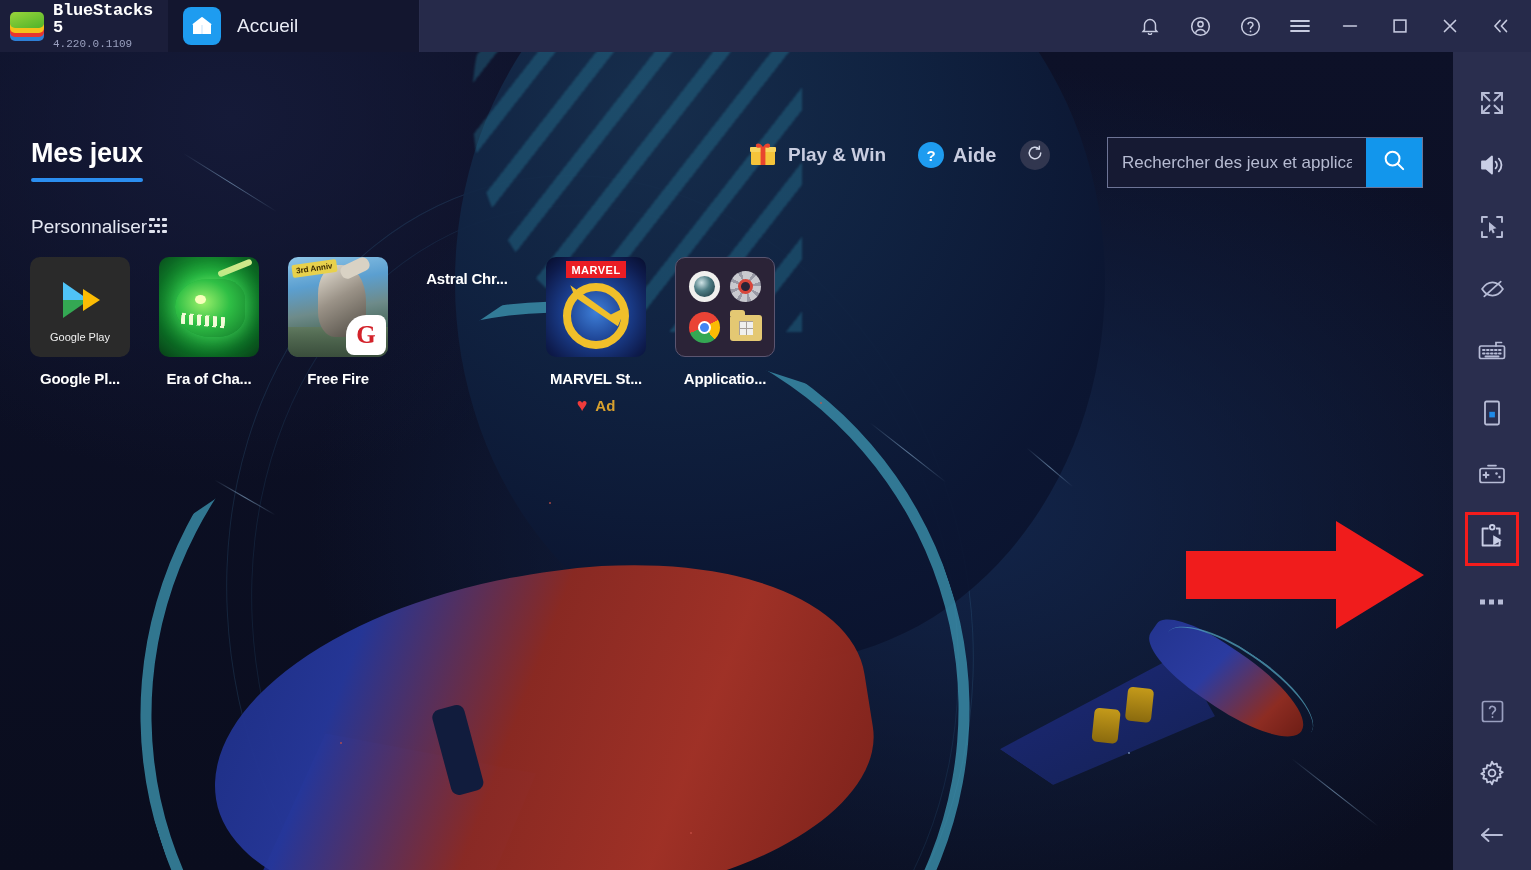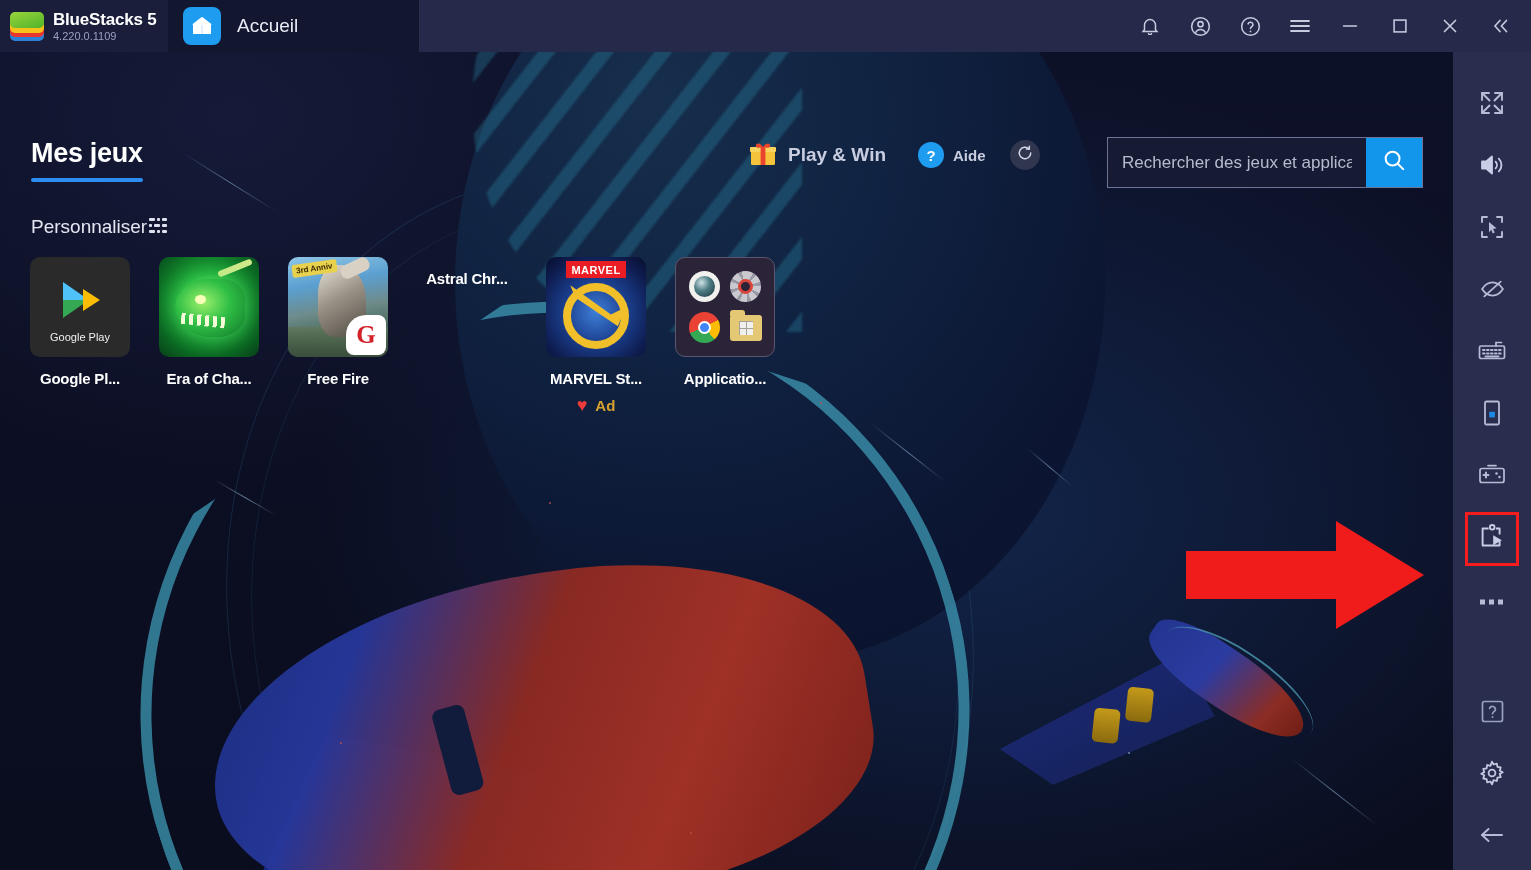--- a/index.html
+++ b/index.html
@@ -30,21 +30,21 @@
     padding-left: 10px; gap: 9px;
   }
   .bs-logo { width: 34px; height: 32px; position: relative; flex: 0 0 auto; }
   .bs-logo .layer {
     position: absolute; left: 0; width: 34px; height: 13px; border-radius: 5px;
   }
   .bs-logo .l-blue   { top: 18px; background: #2e7fd6; }
   .bs-logo .l-red    { top: 14px; background: #e8352f; }
   .bs-logo .l-yellow { top: 10px; background: #f5c11a; }
   .bs-logo .l-green  { top: 2px;  background: linear-gradient(160deg,#9ad43b 0%,#4fb32a 100%); height: 16px; }
-  .brand-txt { display: flex; flex-direction: column; justify-content: flex-end; line-height: 1; }
+  .brand-txt { display: flex; flex-direction: column; justify-content: flex-end; line-height: 1; font-family: Liberation Mono, monospace; }
   .brand-name { color: #fff; font-size: 17px; font-weight: bold; letter-spacing: -0.2px; }
   .brand-ver  { color: #9aa0bf; font-size: 11px; margin-top: 3px; }
 
   .tab {
     width: 252px; height: 52px;
     background: #13162f;
     display: flex; align-items: center; gap: 16px;
     padding-left: 15px;
     border-right: 1px solid #2a2e4e;
   }
@@ -209,21 +209,21 @@
     display: flex; align-items: center; gap: 0px;
   }
   .pw { display: flex; align-items: center; gap: 10px; cursor: pointer; margin-right: 32px;}
   .pw-label { color: #c9cde0; font-size: 19px; font-weight: bold; }
   .aide { display: flex; align-items: center; gap: 9px; cursor: pointer; margin-right: 24px;}
   .aide-badge {
     width: 26px; height: 26px; border-radius: 50%; background: #1e9cf0;
     color: #fff; font-size: 15px; font-weight: bold;
     display: flex; align-items: center; justify-content: center;
   }
-  .aide-label { color: #c9cde0; font-size: 15px; font-weight: bold; }
+  .aide-label { color: #c9cde0; font-size: 20px; font-weight: bold; }
   .refresh {
     width: 30px; height: 30px; border-radius: 50%;
     background: #31364f;
     display: flex; align-items: center; justify-content: center; cursor: pointer;
   }
   .searchbox {
     position: absolute; left: 1107px; top: 85px;
     width: 316px; height: 51px;
     border: 1px solid #6d7496; background: #161a33;
     display: flex; align-items: stretch;

